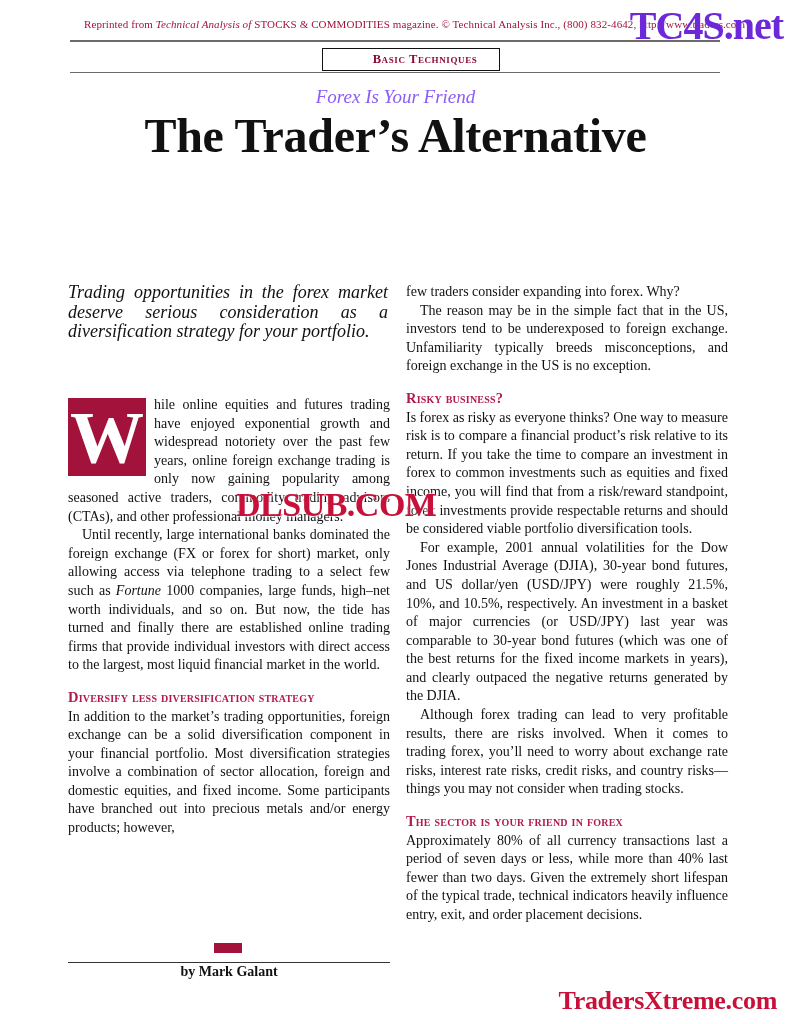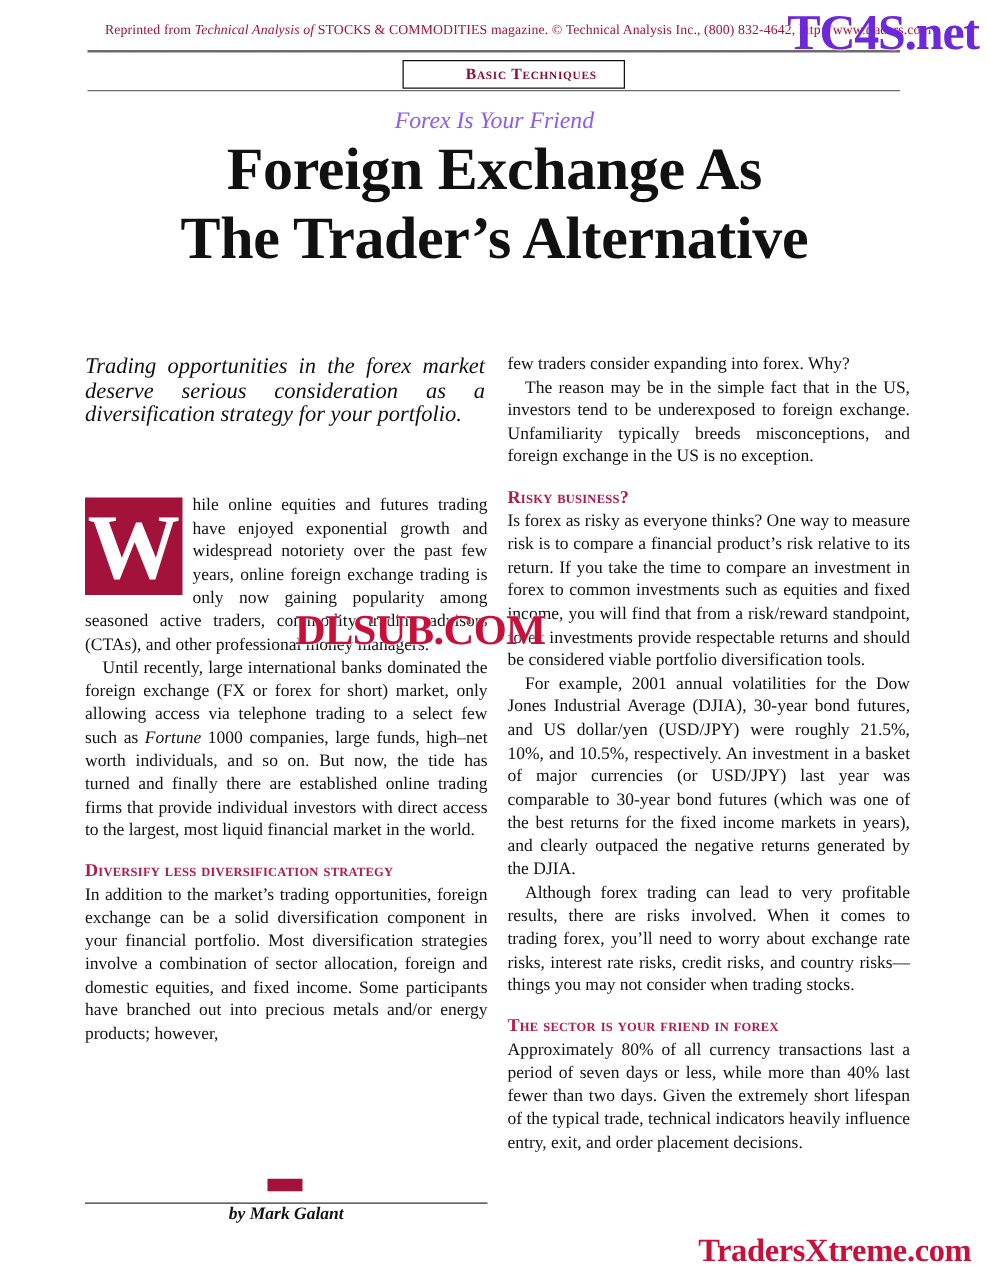--- a/index.html
+++ b/index.html
@@ -176,21 +176,20 @@
     height: 1px;
     background: #333;
   }
   .byline {
     position: absolute;
     left: 68px;
     top: 964px;
     width: 322px;
     text-align: center;
     font-family: "Liberation Serif", serif;
-    font-style: italic;
     font-weight: bold;
     font-size: 14px;
     color: #111;
   }
 
   
   .wm {
     position: absolute;
     font-family: "Liberation Serif", serif;
     font-weight: bold;
@@ -233,21 +232,20 @@
     <span>magazine.  © Technical Analysis Inc., (800) 832-4642, http://www.traders.com</span>
   </div>
 
   <div class="rule-top"></div>
 
   <div class="banner">Basic Techniques</div>
   <div class="rule-under-banner"></div>
 
   <div class="kicker">Forex Is Your Friend</div>
   <div class="headline">
-    <div>Foreign Exchange As</div>
     <div>The Trader’s Alternative</div>
   </div>
 
   <div class="deck">Trading opportunities in the forex market deserve serious consideration as a diversification strategy for your portfolio.</div>
 
   <div class="col col-left">
     <p class="first-par">
       <span class="dropcap">W</span><span>hile online equities and futures trading have enjoyed exponential growth and widespread notoriety over the past few years, online foreign exchange trading is only now gaining popularity among seasoned active traders, commodity trading advisors (C</span><span class="sc">TA</span><span>s), and other professional money managers.</span>
     </p>
     <p>

